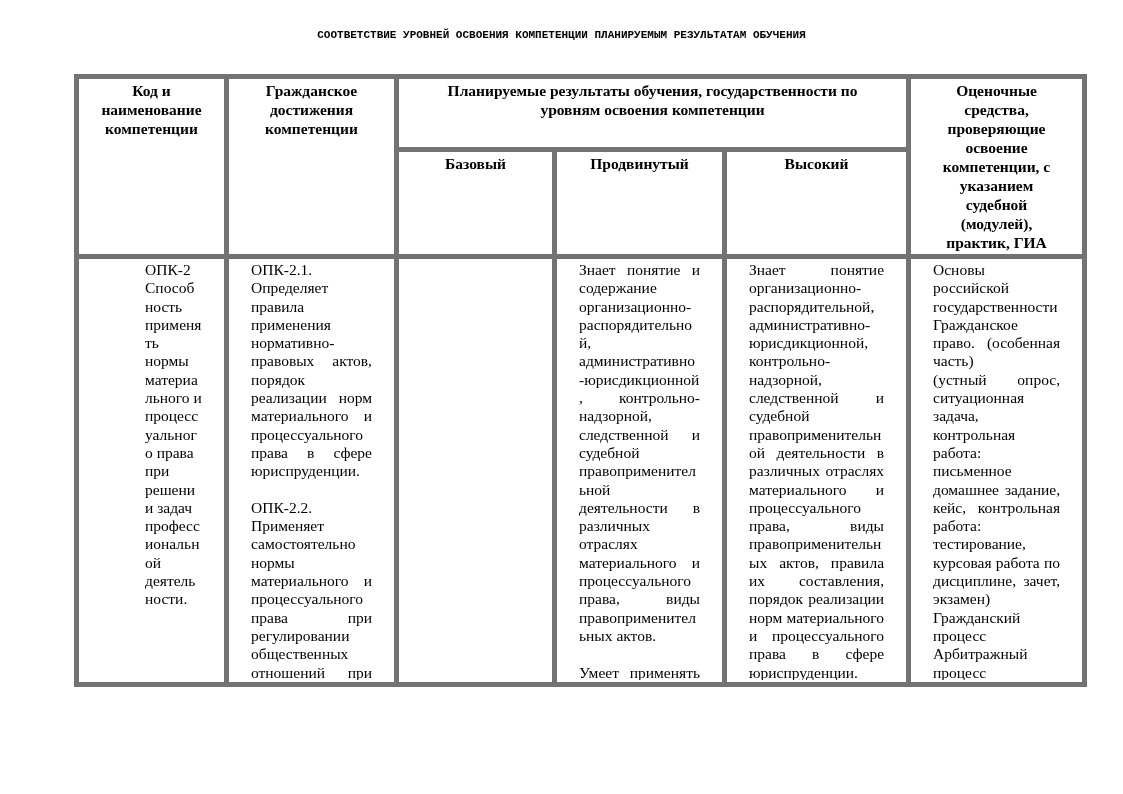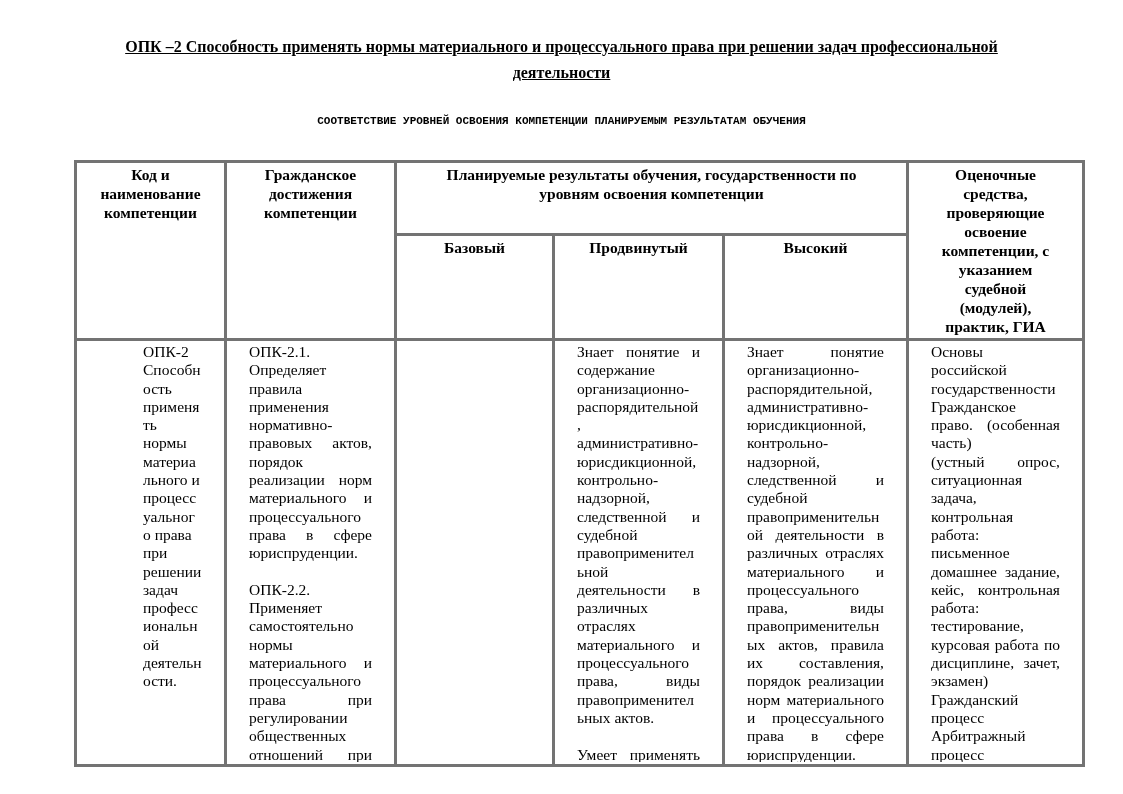--- a/index.html
+++ b/index.html
@@ -33,21 +33,21 @@
     line-height: 26px;
     font-family: Liberation Mono, monospace;
   }
   table.comp-table {
     margin: 26px 0 0 74px;
     width: 1008px;
     border-collapse: collapse;
     table-layout: fixed;
   }
   .comp-table th, .comp-table td {
-    border: 3px solid #737373;
+    border: 5px solid #737373;
     vertical-align: top;
     padding: 2px 22px;
   }
   .comp-table thead th {
     font-size: 15.5px;
     font-weight: bold;
     line-height: 19px;
     text-align: center;
     white-space: pre-line;
   }
@@ -63,21 +63,20 @@
     white-space: pre-line;
     overflow-wrap: break-word;
   }
   .cell.left { text-align: left; margin-left: 44px; }
 </style>
 </head>
 <body>
 
 <div class="page">
 
-  <div class="doc-title">ОПК –2  Способность применять нормы материального и процессуального права  при решении задач профессиональной деятельности</div>
 
   <div class="doc-subtitle">СООТВЕТСТВИЕ УРОВНЕЙ ОСВОЕНИЯ КОМПЕТЕНЦИИ ПЛАНИРУЕМЫМ РЕЗУЛЬТАТАМ ОБУЧЕНИЯ</div>
 
   <table class="comp-table">
     <colgroup>
       <col style="width:150px">
       <col style="width:170px">
       <col style="width:158px">
       <col style="width:170px">
       <col style="width:184px">

